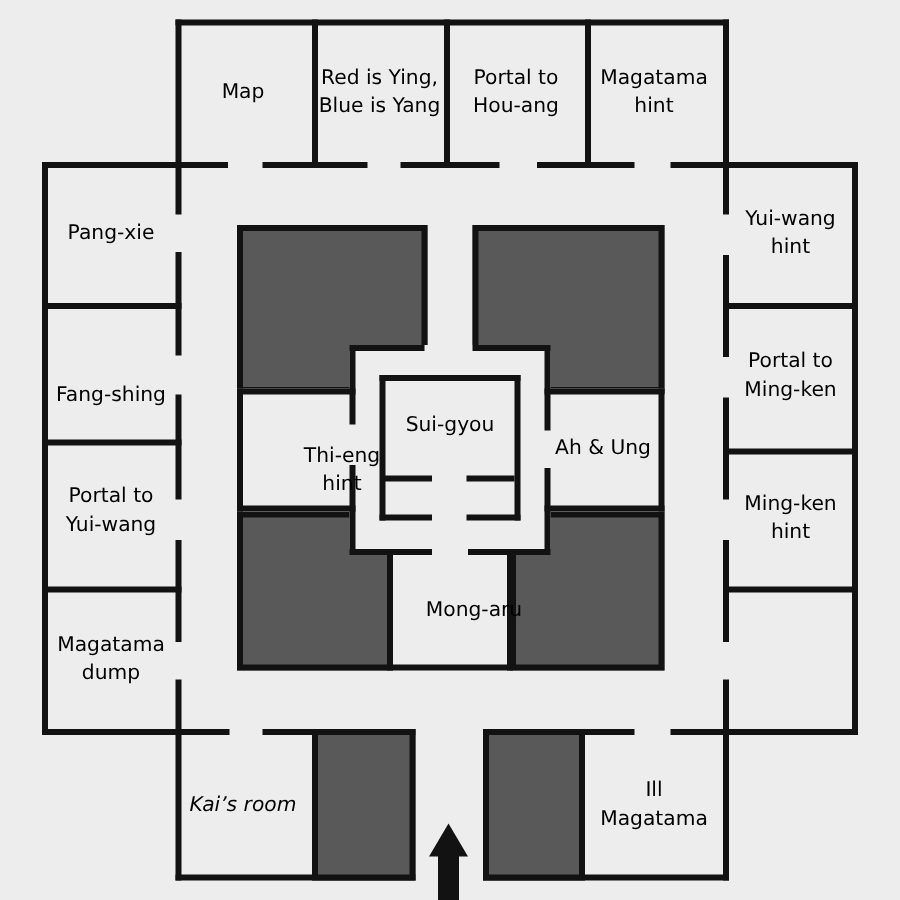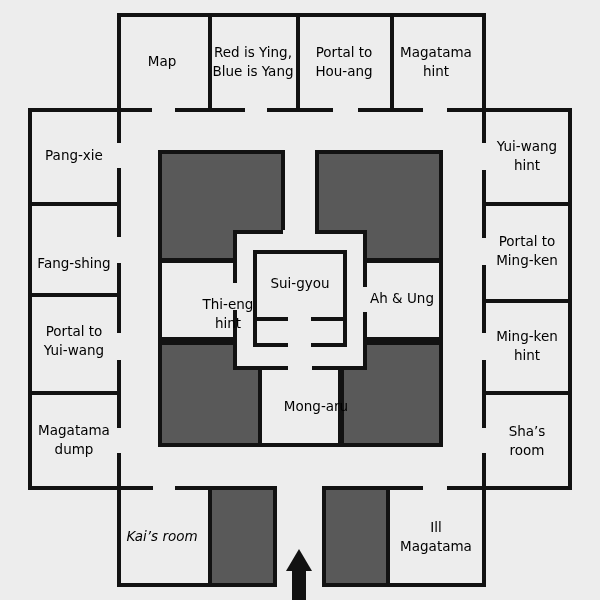--- a/index.html
+++ b/index.html
@@ -131,21 +131,20 @@
   <div class="lbl" style="left:74px;top:341px;">Portal to
 Yui-wang</div>
   <div class="lbl" style="left:74px;top:440px;">Magatama
 dump</div>
   <div class="lbl" style="left:527px;top:156px;">Yui-wang
 hint</div>
   <div class="lbl" style="left:527px;top:251px;">Portal to
 Ming-ken</div>
   <div class="lbl" style="left:527px;top:346px;">Ming-ken
 hint</div>
-  <div class="lbl" style="left:527px;top:441px;">Sha’s room</div>
   <div class="lbl" style="left:162px;top:537px;font-style:italic;">Kai’s room</div>
   <div class="lbl" style="left:436px;top:537px;">Ill
 Magatama</div>
   <div class="lbl" style="left:196px;top:314px;margin-left:32px;">Thi-eng
 hint</div>
   <div class="lbl" style="left:300px;top:284px;">Sui-gyou</div>
   <div class="lbl" style="left:402px;top:299px;">Ah &amp; Ung</div>
   <div class="lbl" style="left:316px;top:407px;">Mong-aru</div>
 
 </div>

